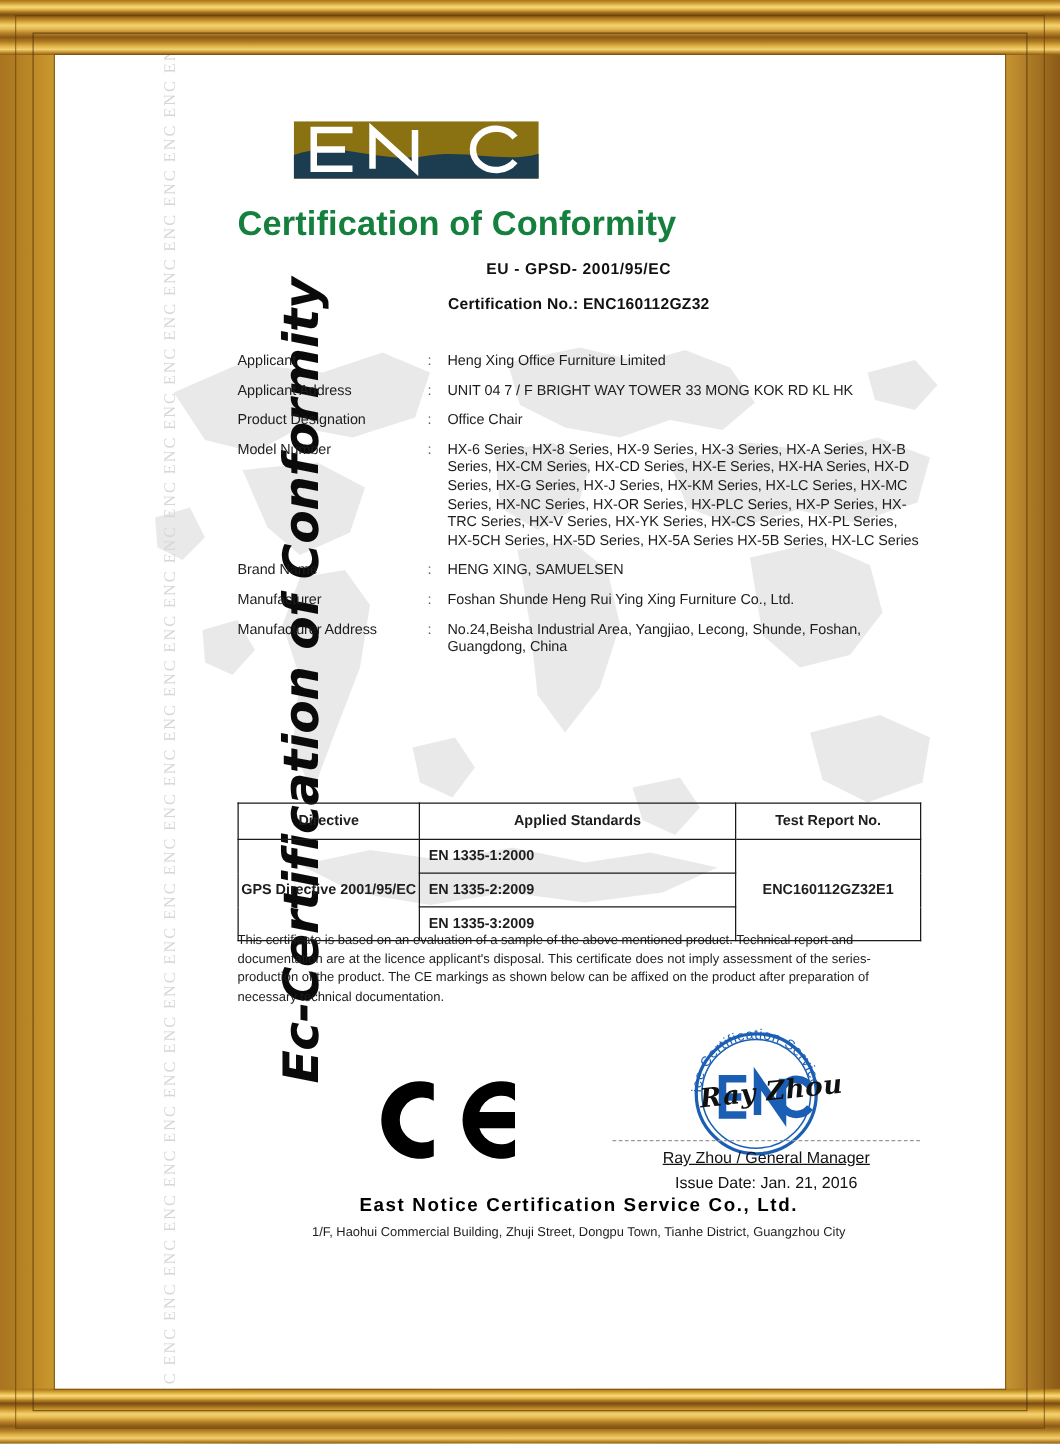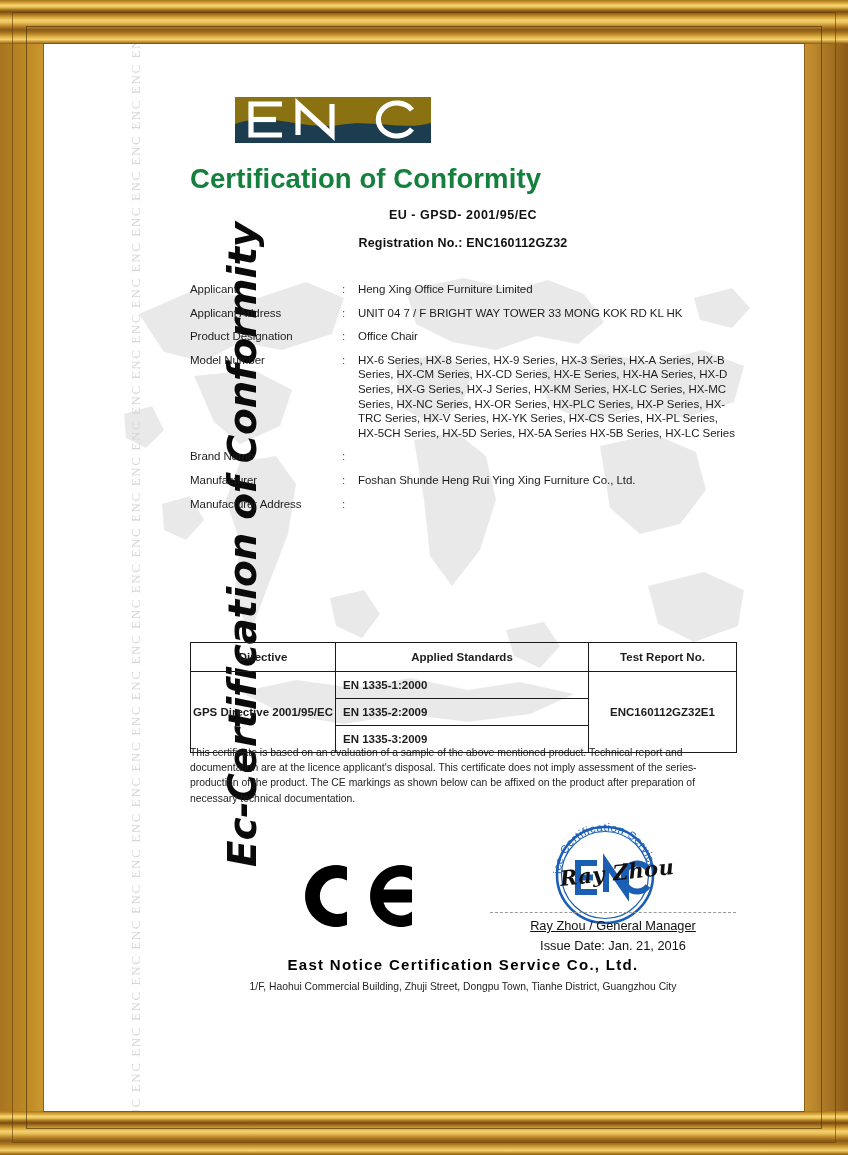--- a/index.html
+++ b/index.html
@@ -446,21 +446,21 @@
             <path d="M63 38 L63 7 L97 38 L97 7"></path>
           </g>
           <g fill="none" stroke="#ffffff" stroke-width="5.2" stroke-linecap="butt">
             <path d="M177 13 A 18.5 16.5 0 1 0 177 32"></path>
           </g>
         </svg>
       </div>
 
       <div class="main-title">Certification of Conformity</div>
       <div class="sub-title">EU - GPSD- 2001/95/EC</div>
-      <div class="reg-no">Registration No.: ENC160112GZ32</div>
+      <div class="reg-no">Certification No.: ENC160112GZ32</div>
 
       <div class="fields">
 
         <div class="field-row">
           <div class="field-label">Applicant</div>
           <div class="field-colon">:</div>
           <div class="field-value">Heng Xing Office Furniture Limited</div>
         </div>
 
         <div class="field-row">
@@ -477,31 +477,33 @@
 
         <div class="field-row">
           <div class="field-label">Model Number</div>
           <div class="field-colon">:</div>
           <div class="field-value">HX-6 Series, HX-8 Series, HX-9 Series, HX-3 Series, HX-A Series, HX-B Series, HX-CM Series, HX-CD Series, HX-E Series, HX-HA Series, HX-D Series, HX-G Series, HX-J Series, HX-KM Series, HX-LC Series, HX-MC Series, HX-NC Series, HX-OR Series, HX-PLC Series, HX-P Series, HX-TRC Series, HX-V Series, HX-YK Series, HX-CS Series, HX-PL Series, HX-5CH Series, HX-5D Series, HX-5A Series HX-5B Series, HX-LC Series</div>
         </div>
 
         <div class="field-row">
           <div class="field-label">Brand Name</div>
           <div class="field-colon">:</div>
+          <div class="field-value">HENG XING, SAMUELSEN</div>
         </div>
 
         <div class="field-row">
           <div class="field-label">Manufacturer</div>
           <div class="field-colon">:</div>
           <div class="field-value">Foshan Shunde Heng Rui Ying Xing Furniture Co., Ltd.</div>
         </div>
 
         <div class="field-row">
           <div class="field-label">Manufacturer Address</div>
           <div class="field-colon">:</div>
+          <div class="field-value">No.24,Beisha Industrial Area, Yangjiao, Lecong, Shunde, Foshan, Guangdong, China</div>
         </div>
 
       </div>
 
 
       <table class="std-table">
         <colgroup>
           <col class="col-directive">
           <col class="col-standards">
           <col class="col-report">

